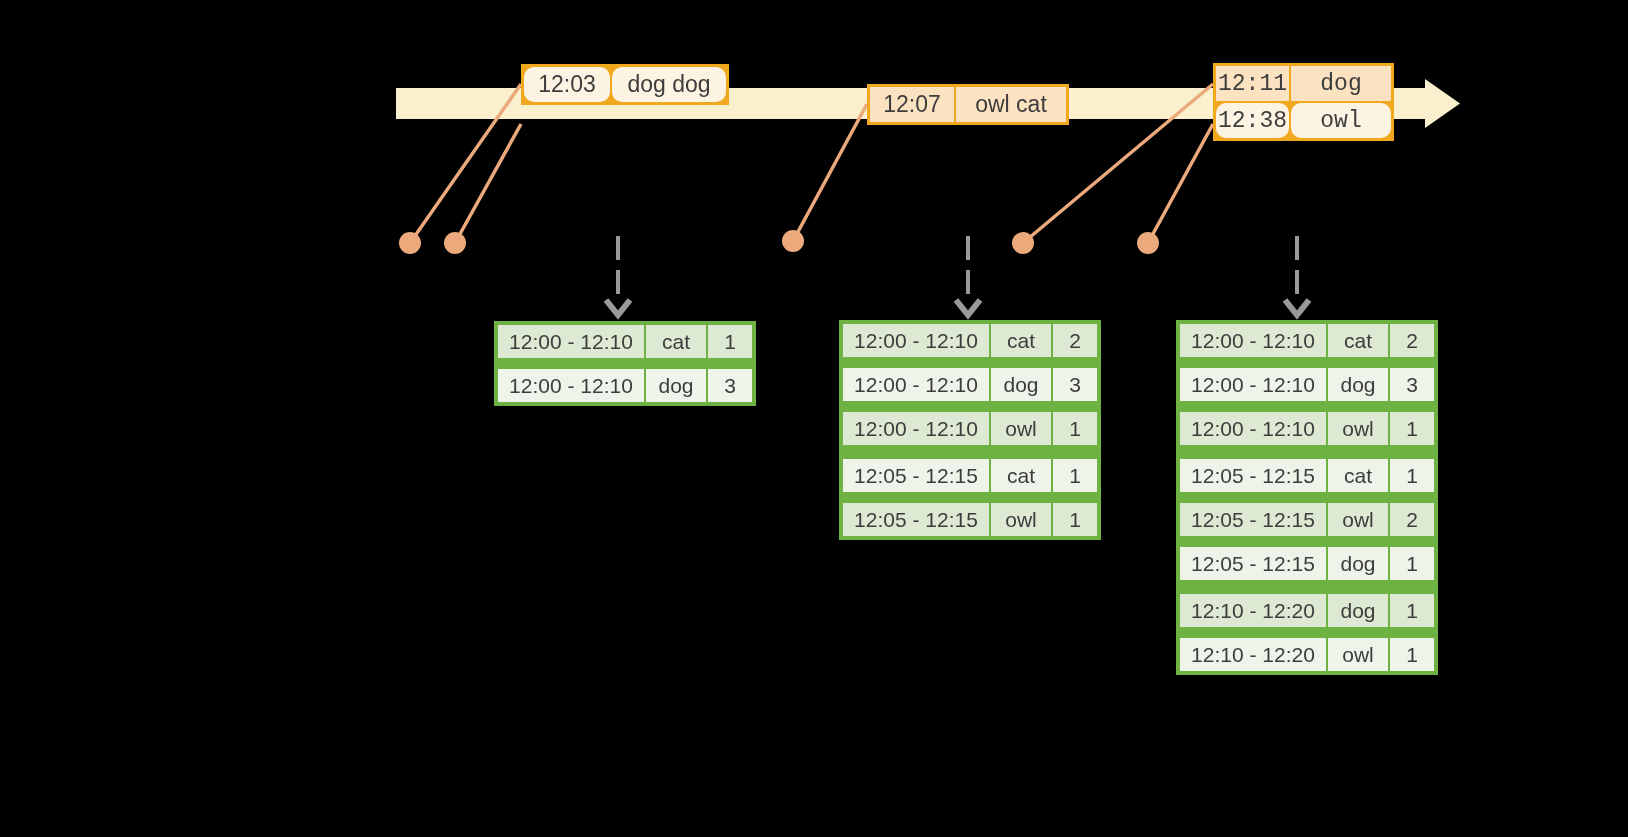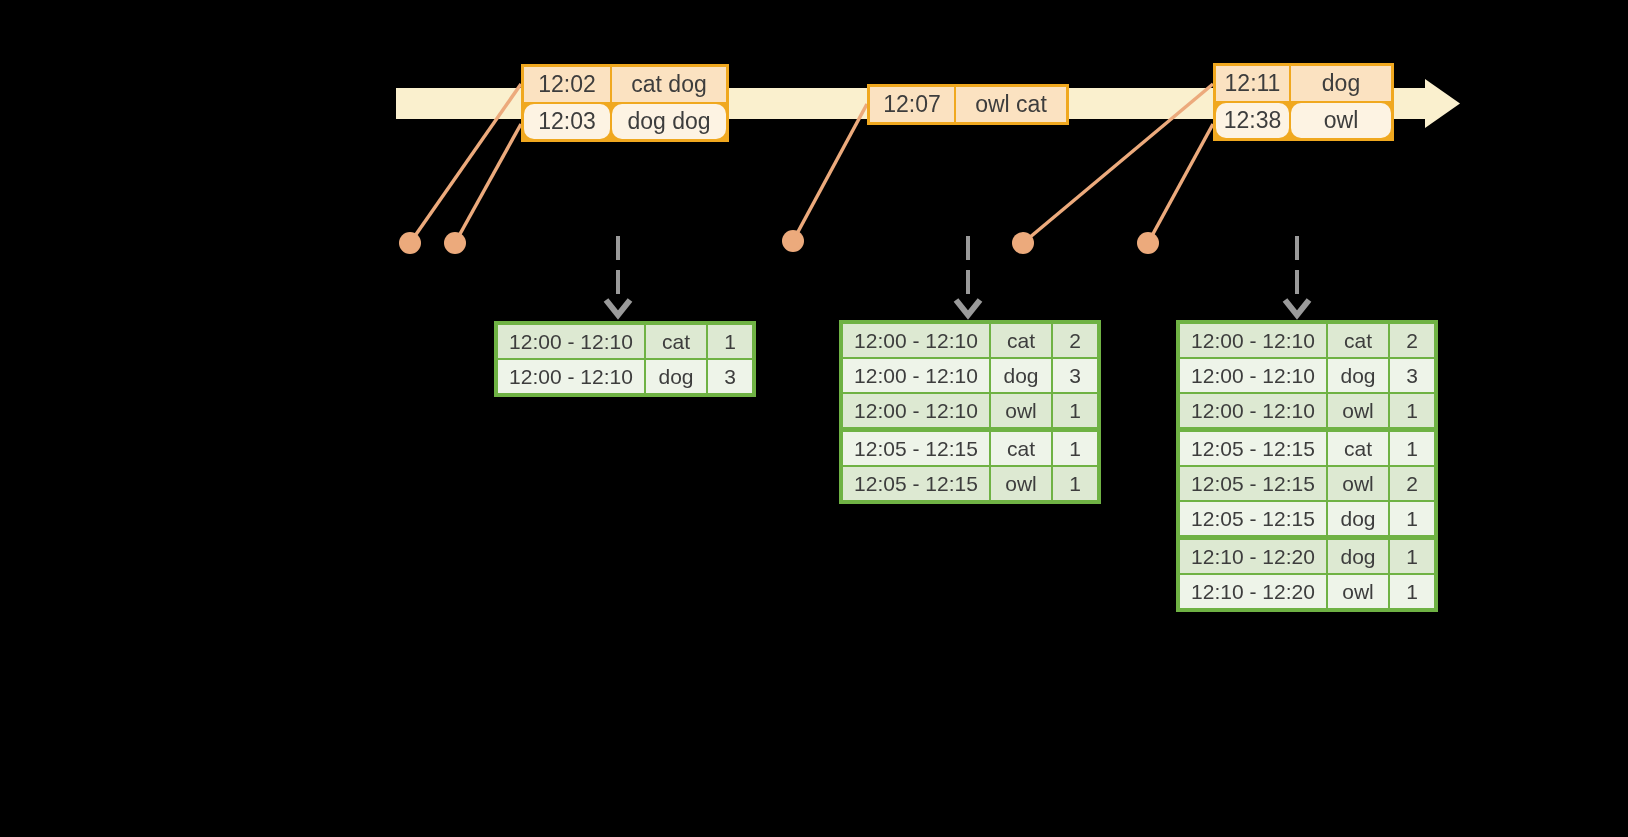--- a/index.html
+++ b/index.html
@@ -29,37 +29,37 @@
   
   .ebox {
     position:absolute;
     background:var(--gold);
     border:3px solid var(--gold);
     display:flex; flex-direction:column; gap:2px;
   }
   .ebox .trow { display:grid; gap:2px; }
   .ebox1 .trow { grid-template-columns:86px 114px; }
   .ebox2 .trow { grid-template-columns:84px 110px; }
-  .ebox3 .trow { grid-template-columns:73px 100px; }
+  .ebox3 .trow { grid-template-columns:73px 100px;font-family:Liberation Mono, monospace; }
   .ebox .cell {
     display:flex; align-items:center; justify-content:center;
     height:35px; font-size:23px;
   }
   .ebox .trow.dark  .cell { background:var(--peach-dark); }
   .ebox .trow.light .cell { background:var(--peach-light);border-radius:10px; }
   .ebox1 { left:521px; top:64px; }
   .ebox2 { left:867px; top:84px;align-items:center; }
   .ebox3 { left:1213px; top:63px; }
 
   
   .rtable {
     position:absolute;
     background:var(--green);
     border:4px solid var(--green);
-    display:flex; flex-direction:column; gap:2px;text-align:right;
+    display:flex; flex-direction:column; gap:11px;text-align:right;
   }
   .rtable .trow { display:grid; grid-template-columns:146px 60px 44px; gap:2px; }
   .rtable .trow.group-start { margin-top:3px; }
   .rtable .cell {
     display:flex; align-items:center; justify-content:center;
     height:33px; font-size:21px;
   }
   .rtable .trow.dark  .cell { background:var(--sage-dark); }
   .rtable .trow.light .cell { background:var(--sage-light); }
   .rt1 { left:494px;  top:321px; }
@@ -98,24 +98,20 @@
 
       <line x1="968" y1="236" x2="968" y2="300" stroke="var(--gray)" stroke-width="4" stroke-dasharray="24 10"></line>
       <polyline points="956,300 968,315 980,300" fill="none" stroke="var(--gray)" stroke-width="6"></polyline>
 
       <line x1="1297" y1="236" x2="1297" y2="300" stroke="var(--gray)" stroke-width="4" stroke-dasharray="24 10"></line>
       <polyline points="1285,300 1297,315 1309,300" fill="none" stroke="var(--gray)" stroke-width="6"></polyline>
     </g>
   </svg>
 
   <div class="ebox ebox1">
-      <div class="trow dark">
-        <div class="cell c-time">12:02</div>
-        <div class="cell c-words">cat dog</div>
-      </div>
       <div class="trow light">
         <div class="cell c-time">12:03</div>
         <div class="cell c-words">dog dog</div>
       </div>
     </div>
   <div class="ebox ebox2">
       <div class="trow dark">
         <div class="cell c-time">12:07</div>
         <div class="cell c-words">owl cat</div>
       </div>

